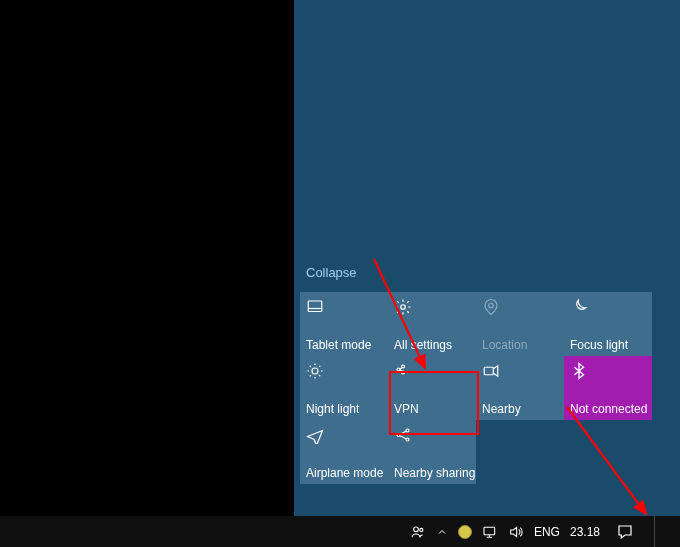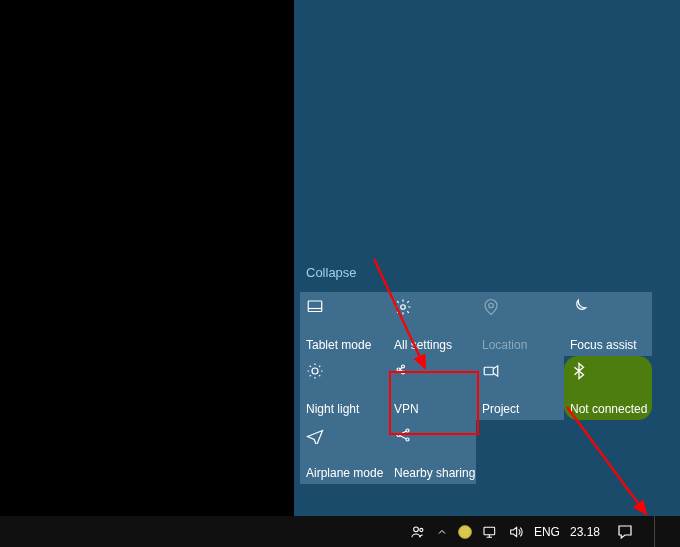--- a/index.html
+++ b/index.html
@@ -27,21 +27,21 @@
   }
   .tile {
     background: #3e6d8d;
     position: relative;
     cursor: pointer;
     display: flex;
     flex-direction: column;
     justify-content: space-between;
     padding: 6px 6px 4px 6px;
   }
-  .tile.active { background: #4d7c0f; border-radius: 14px; }
+  .tile.active { background: #a21caf; }
   .tile.disabled { color: #8ea9bb; }
   .tile .icon { width: 18px; height: 18px; color: #fff; }
   .tile.disabled .icon { color: #8ea9bb; }
   .tile .label { font-size: 12px; color: #fff; white-space: nowrap; }
   .tile.disabled .label { color: #8ea9bb; margin-top: 12px; }
   .highlight {
     position: absolute;
     border: 2.5px solid #ff0000;
     pointer-events: none;
   }
@@ -92,21 +92,21 @@
           <span class="icon"><svg viewBox="0 0 24 24" width="18" height="18" fill="none" stroke="currentColor" stroke-width="1.6">
               <circle cx="12" cy="10" r="3"></circle>
               <path d="M12 2a8 8 0 0 1 8 8c0 5-8 12-8 12S4 15 4 10a8 8 0 0 1 8-8z"></path>
             </svg></span>
           <span class="label">Location</span>
         </div>
         <div class="tile">
           <span class="icon"><svg viewBox="0 0 24 24" width="18" height="18" fill="none" stroke="currentColor" stroke-width="1.6">
               <path d="M21 13A9 9 0 0 1 11 3a7 7 0 1 0 10 10z"></path>
             </svg></span>
-          <span class="label">Focus assist</span>
+          <span class="label">Focus light</span>
         </div>
         <div class="tile">
           <span class="icon"><svg viewBox="0 0 24 24" width="18" height="18" fill="none" stroke="currentColor" stroke-width="1.6">
               <circle cx="12" cy="12" r="4"></circle>
               <path d="M12 2v2M12 20v2M4 12H2M22 12h-2M5 5l1.5 1.5M17.5 17.5L19 19M5 19l1.5-1.5M17.5 6.5L19 5"></path>
             </svg></span>
           <span class="label">Night light</span>
         </div>
         <div class="tile">
           <span class="icon"><svg viewBox="0 0 24 24" width="18" height="18" fill="none" stroke="currentColor" stroke-width="1.6">
@@ -115,21 +115,21 @@
               <circle cx="12" cy="14" r="2"></circle>
               <path d="M8 10l3-3M8 10l3 3M14 14h7"></path>
             </svg></span>
           <span class="label">VPN</span>
         </div>
         <div class="tile">
           <span class="icon"><svg viewBox="0 0 24 24" width="18" height="18" fill="none" stroke="currentColor" stroke-width="1.6">
               <rect x="3" y="7" width="12" height="10" rx="1"></rect>
               <path d="M15 9l6-4v14l-6-4"></path>
             </svg></span>
-          <span class="label">Project</span>
+          <span class="label">Nearby</span>
         </div>
         <div class="tile active">
           <span class="icon"><svg viewBox="0 0 24 24" width="18" height="18" fill="none" stroke="currentColor" stroke-width="1.8">
               <path d="M12 2l6 5-6 5 6 5-6 5V2zM6 7l12 10M6 17L18 7"></path>
             </svg></span>
           <span class="label">Not connected</span>
         </div>
         <div class="tile">
           <span class="icon"><svg viewBox="0 0 24 24" width="18" height="18" fill="none" stroke="currentColor" stroke-width="1.6">
               <path d="M2 14l20-8-8 20-3-8-9-4z"></path>

